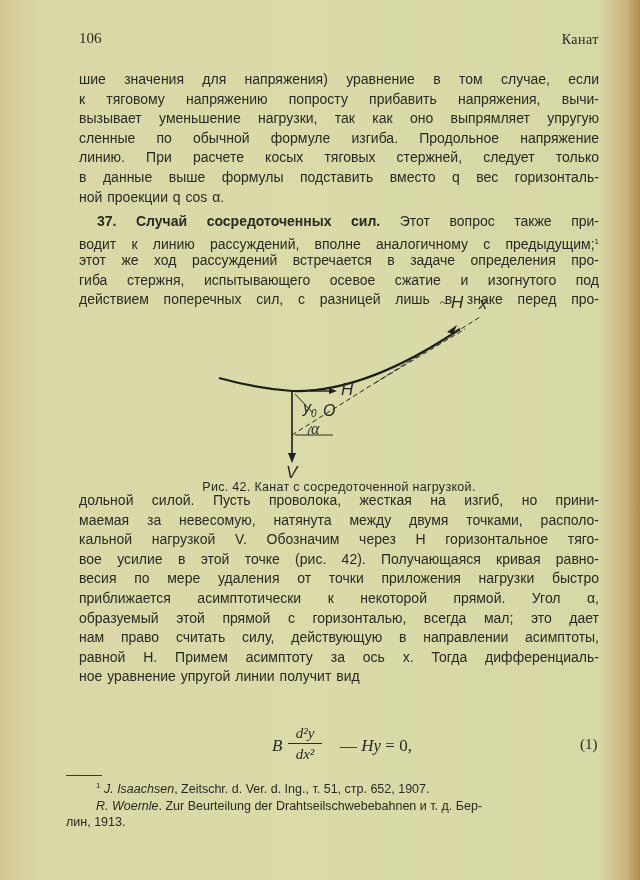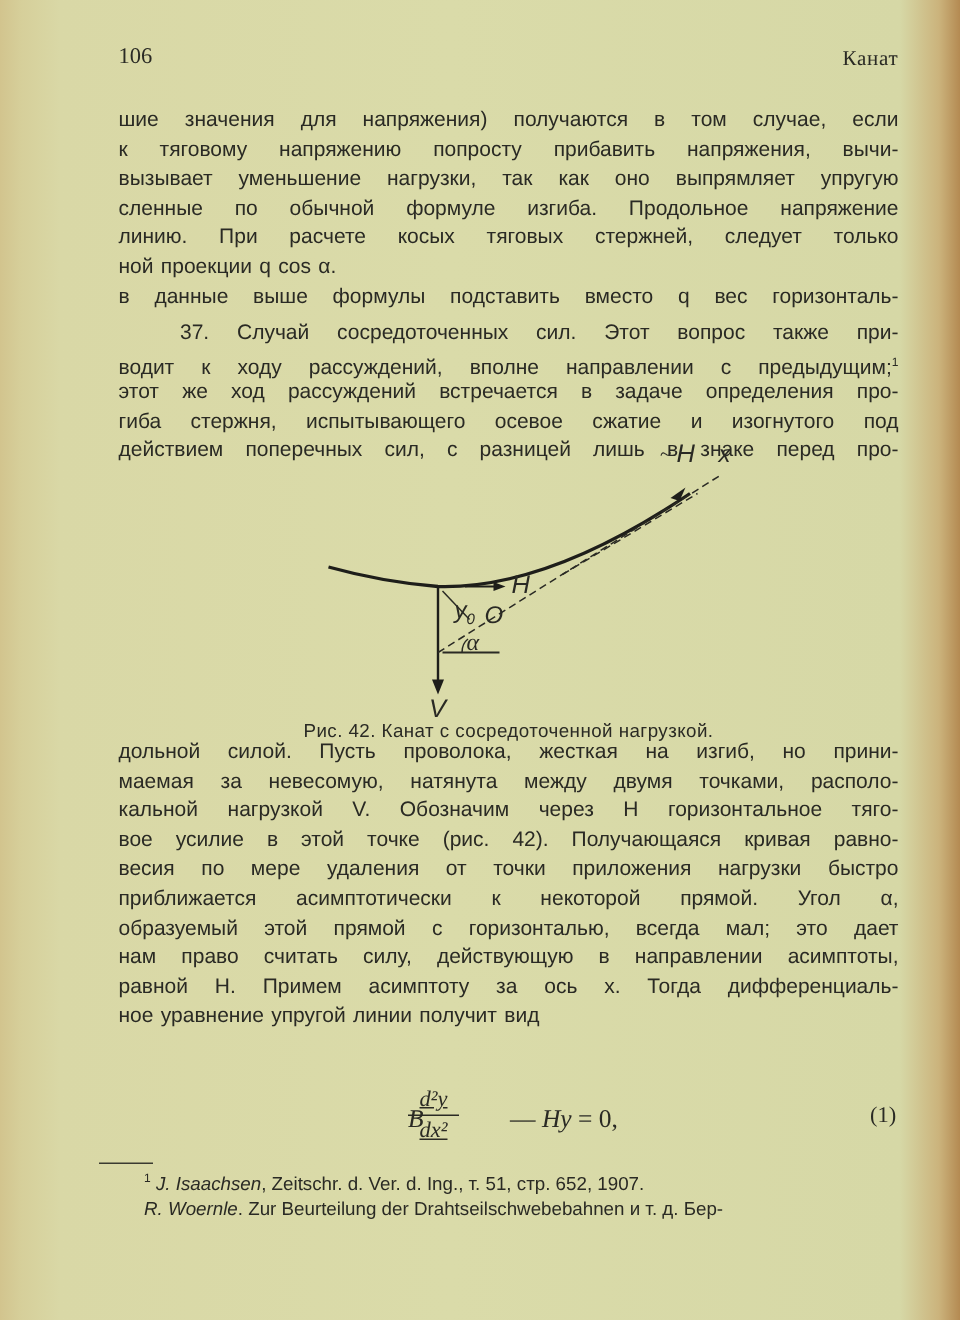--- a/index.html
+++ b/index.html
@@ -17,33 +17,33 @@
 
   .body-text {
     position: absolute; left: 79px; width: 520px;
     font-family: "Liberation Sans", "DejaVu Sans", sans-serif;
     font-size: 14px; line-height: 19.6px; text-align: justify;
     word-spacing: 1px;
   }
   .line { display: block; text-align: justify; text-align-last: justify; white-space: nowrap; height: 19.6px; overflow: visible; }
   .line.last { text-align-last: left; }
   .line.indent { padding-left: 18px; }
-  .bold { font-weight: normal; margin-left: 23px; }
+  .bold { font-weight: bold; }
 
   #block1 { top: 70px; }
   #block2 { top: 212px; }
   #block3 { top: 491px; }
 
   .figure { position: absolute; left: 195px; top: 285px; width: 340px; height: 200px; }
   .caption { position: absolute; top: 480px; left: 79px; width: 520px; text-align: center;
     font-family: "Liberation Sans", sans-serif; font-size: 12.5px; letter-spacing: 0.3px; }
 
   .equation { position: absolute; top: 728px; left: 0; width: 640px; height: 50px; }
   .eq-B { position: absolute; left: 272px; top: 8px; font-style: italic; font-size: 17px; font-family: "Liberation Serif", serif; }
-  .eq-frac { position: absolute; left: 272px; top: -4px; width: 34px; text-align: center; font-style: italic; font-family: "Liberation Serif", serif; text-decoration: underline; }
+  .eq-frac { position: absolute; left: 288px; top: -4px; width: 34px; text-align: center; font-style: italic; font-family: "Liberation Serif", serif; }
   .eq-num { display: block; font-size: 15px; line-height: 18px; }
   .eq-bar { display: block; border-top: 1px solid #2a2a24; margin: 1px 0; }
   .eq-den { display: block; font-size: 15px; line-height: 18px; }
   .eq-rest { position: absolute; left: 340px; top: 8px; font-size: 17px; font-family: "Liberation Serif", serif; }
   .eq-rest i { font-style: italic; }
   .eq-label { position: absolute; left: 580px; top: 8px; font-size: 15px; font-family: "Liberation Serif", serif; }
 
   .footnote-rule { position: absolute; top: 775px; left: 66px; width: 36px; border-top: 1px solid #3a3a30; }
   .footnotes { position: absolute; top: 778px; left: 66px; width: 534px;
     font-family: "Liberation Sans", sans-serif; font-size: 12.5px; line-height: 16.5px; }
@@ -55,32 +55,32 @@
 <body>
 
 <div class="page">
 
   <div class="running-head">
     <span class="page-num">106</span>
     <div class="running-title">Канат</div>
   </div>
 
   <div class="body-text" id="block1">
-    <span class="line">шие значения для напряжения) получаются в том случае, если</span>
+    <span class="line">шие значения для напряжения) уравнение в том случае, если</span>
     <span class="line">к тяговому напряжению попросту прибавить напряжения, вычи-</span>
     <span class="line">вызывает уменьшение нагрузки, так как оно выпрямляет упругую</span>
     <span class="line">сленные по обычной формуле изгиба. Продольное напряжение</span>
     <span class="line">линию. При расчете косых тяговых стержней, следует только</span>
+    <span class="line">в данные выше формулы подставить вместо q вес горизонталь-</span>
     <span class="line last">ной проекции q cos α.</span>
-    <span class="line">в данные выше формулы подставить вместо q вес горизонталь-</span>
   </div>
 
   <div class="body-text" id="block2">
     <span class="line indent"><span class="bold">37. Случай сосредоточенных сил.</span> <span>Этот вопрос также при-</span></span>
-    <span class="line"><span>водит к ходу рассуждений, вполне направлении с предыдущим;</span><sup>1</sup></span>
+    <span class="line"><span>водит к линию рассуждений, вполне аналогичному с предыдущим;</span><sup>1</sup></span>
     <span class="line">этот же ход рассуждений встречается в задаче определения про-</span>
     <span class="line">гиба стержня, испытывающего осевое сжатие и изогнутого под</span>
     <span class="line">действием поперечных сил, с разницей лишь в знаке перед про-</span>
   </div>
 
   <div class="figure">
     <svg width="340" height="200" viewBox="0 0 340 200">
 
       <path d="M 24 93 Q 60 103 97 106 Q 170 108 265 44" fill="none" stroke="#1e1e1a" stroke-width="2.2"></path>
 
@@ -134,15 +134,16 @@
       <span class="eq-den">dx²</span>
     </span>
     <span class="eq-rest"><span>— </span><i>Hy</i><span> = 0,</span></span>
     <span class="eq-label">(1)</span>
   </div>
 
   <div class="footnote-rule"></div>
   <div class="footnotes">
     <span class="fn-line indent"><sup>1</sup> <i>J. Isaachsen</i><span>, Zeitschr. d. Ver. d. Ing., т. 51, стр. 652, 1907.</span></span>
     <span class="fn-line indent"><i>R. Woernle</i><span>. Zur Beurteilung der Drahtseilschwebebahnen и т. д. Бер-</span></span>
+    <span class="fn-line">лин, 1913.</span>
   </div>
 
 </div>
 
 </body></html>

